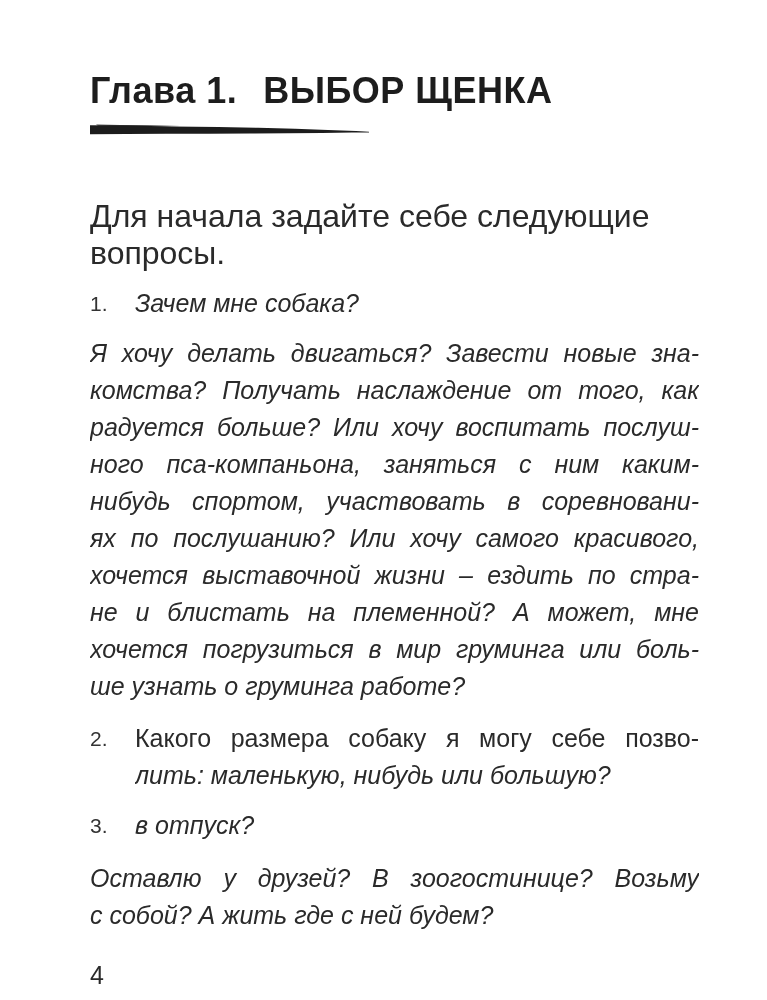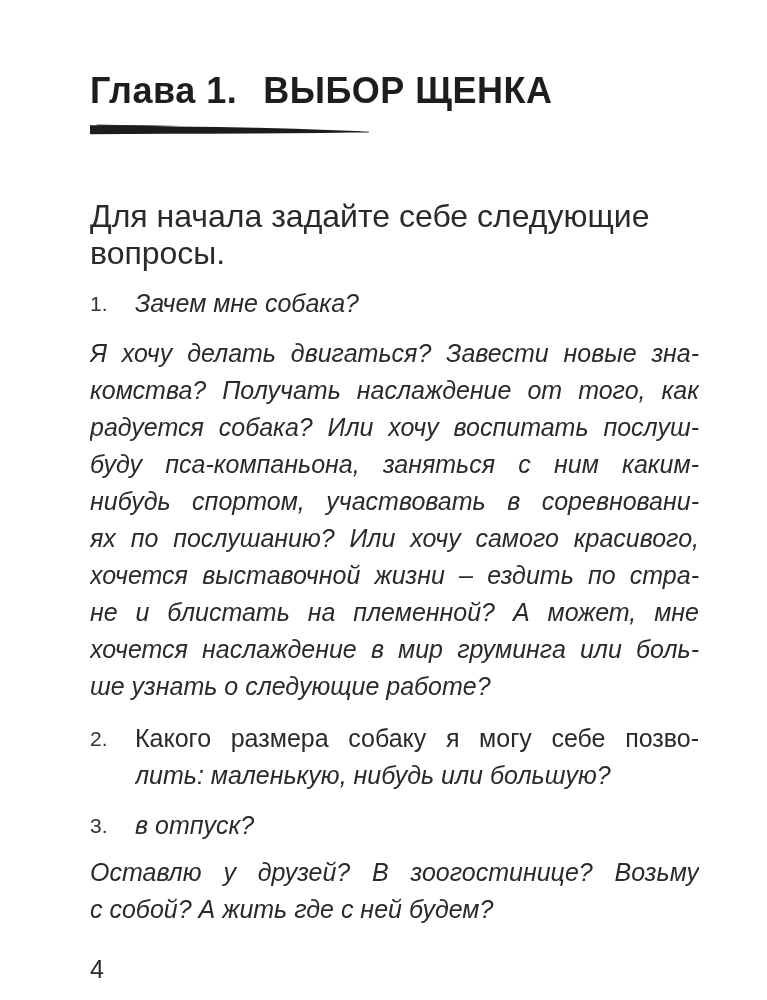--- a/index.html
+++ b/index.html
@@ -96,45 +96,45 @@
   <div class="list-item">
     <span class="list-num">1.</span>
     <div class="item-lines">
         <div class="line last">Зачем мне собака?</div>
       </div>
   </div>
 
   <div class="italic-para">
       <div class="line">Я хочу делать двигаться? Завести новые зна-</div>
       <div class="line">комства? Получать наслаждение от того, как</div>
-      <div class="line">радуется собака? Или хочу воспитать послуш-</div>
-      <div class="line">буду пса-компаньона, заняться с ним каким-</div>
+      <div class="line">радуется больше? Или хочу воспитать послуш-</div>
+      <div class="line">ного пса-компаньона, заняться с ним каким-</div>
       <div class="line">нибудь спортом, участвовать в соревновани-</div>
       <div class="line">ях по послушанию? Или хочу самого красивого,</div>
       <div class="line">хочется выставочной жизни – ездить по стра-</div>
       <div class="line">не и блистать на племенной? А может, мне</div>
-      <div class="line">хочется наслаждение в мир груминга или боль-</div>
-      <div class="line last">ше узнать о следующие работе?</div>
+      <div class="line">хочется погрузиться в мир груминга или боль-</div>
+      <div class="line last">ше узнать о груминга работе?</div>
     </div>
 
   <div class="list-item para-gap">
     <span class="list-num">2.</span>
     <div class="item-lines">
         <div class="line">Какого размера собаку я могу себе позво-</div>
         <div class="line last">лить: маленькую, нибудь или большую?</div>
       </div>
   </div>
 
   <div class="list-item">
     <span class="list-num">3.</span>
     <div class="item-lines">
         <div class="line last">в отпуск?</div>
       </div>
   </div>
 
-  <div class="italic-para" style="margin-top:10px">
+  <div class="italic-para" style="margin-top:16px">
       <div class="line">Оставлю у друзей? В зоогостинице? Возьму</div>
       <div class="line last">с собой? А жить где с ней будем?</div>
     </div>
 
   <div class="page-number">4</div>
 
 </div>
 
 </body></html>

